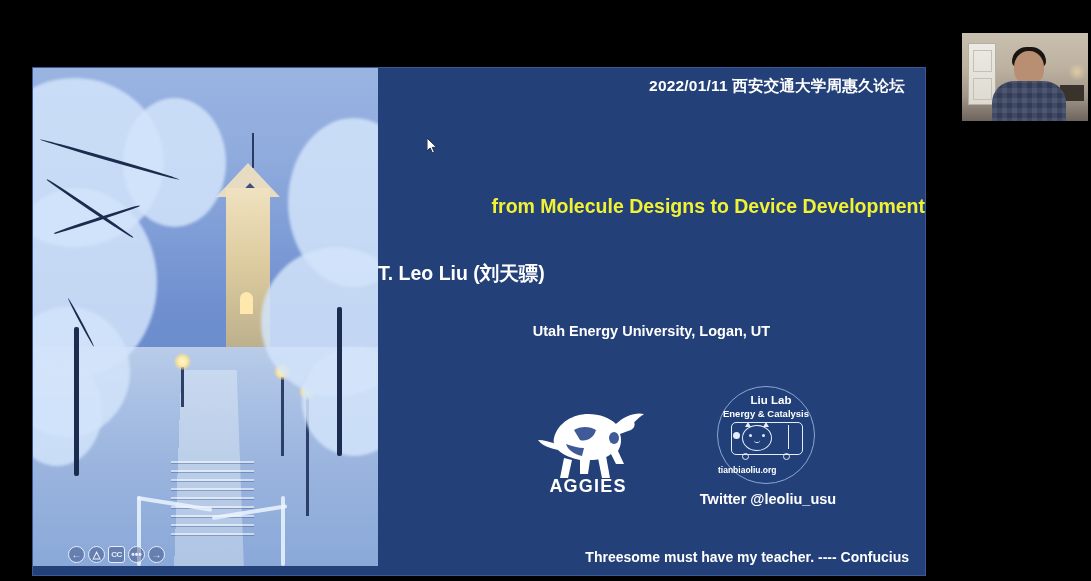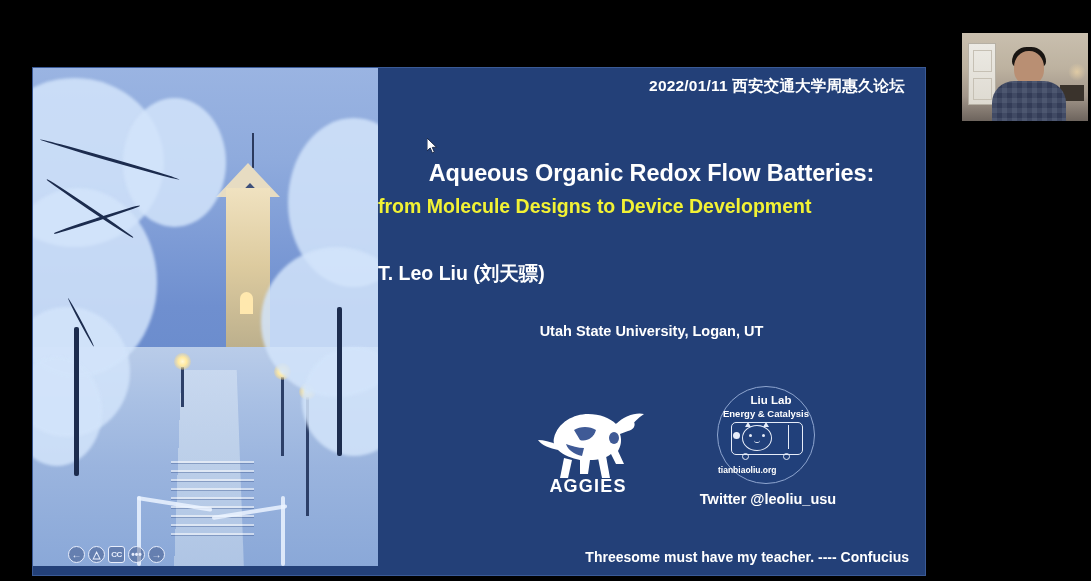--- a/index.html
+++ b/index.html
@@ -77,21 +77,21 @@
     color:#ffffff; font-size:15.5px; font-weight:bold; letter-spacing:.2px;
     white-space:nowrap;
   }
   #title-main {
     position:absolute; left:345px; right:0; top:92px;
     text-align:center; color:#ffffff; font-size:23.5px; font-weight:bold;
     letter-spacing:-.1px;
   }
   #title-sub {
     position:absolute; left:345px; right:0; top:127px;
-    text-align:left; color:#f2f234; font-size:19.5px; font-weight:bold;
+    text-align:right; color:#f2f234; font-size:19.5px; font-weight:bold;
   }
   #author {
     position:absolute; left:345px; right:0; top:192px;
     text-align:left; color:#ffffff; font-size:19.5px; font-weight:bold;
   }
   #contact {
     position:absolute; left:345px; right:0; top:231px;
     text-align:center; color:#ffffff; font-size:14.5px; font-weight:bold;
   }
   #contact .em { text-decoration:underline; }
@@ -264,25 +264,24 @@
       <div class="branch" style="left:2%;top:14%;width:42%;height:3px;transform:rotate(16deg);"></div>
       <div class="branch" style="left:4%;top:22%;width:30%;height:2.5px;transform:rotate(34deg);"></div>
       <div class="branch" style="left:6%;top:33%;width:26%;height:2.5px;transform:rotate(-18deg);"></div>
       <div class="branch" style="left:10%;top:46%;width:16%;height:2px;transform:rotate(62deg);"></div>
       <div class="branch" style="left:12%;top:52%;width:5px;height:30%;border-radius:2px;"></div>
       <div class="branch" style="left:88%;top:48%;width:5px;height:30%;border-radius:2px;"></div>
     </div>
 
     <div id="header-date">2022/01/11 西安交通大学周惠久论坛</div>
 
-    <div id="title-main">Aqueous Organic Redox Flow Batteries:</div>
     <div id="title-sub">from Molecule Designs to Device Development</div>
 
     <div id="author">T. Leo Liu (刘天骠)</div>
-    <div id="affil">Utah State University, Logan, UT</div>
+    <div id="affil">Utah Energy University, Logan, UT</div>
 
     <div id="aggies">
       <svg viewBox="0 0 120 110" width="120" height="110" aria-hidden="true">
         <g fill="#ffffff">
           <path d="M26 52 C30 36 46 28 60 28 C72 28 82 32 88 38 L96 34 C100 32 104 33 106 36
                    C108 40 105 44 100 45 L92 48 C94 54 93 60 90 65 L96 78 L88 78 L83 68
                    C78 72 70 74 62 74 L60 88 L52 88 L52 74 C44 72 36 70 30 64
                    C26 60 25 56 26 52 Z"></path>
           <path d="M88 38 C96 30 108 26 116 28 C110 32 104 38 100 44 Z"></path>
           <path d="M30 64 C22 62 14 60 10 54 C16 54 22 56 28 58 Z"></path>

